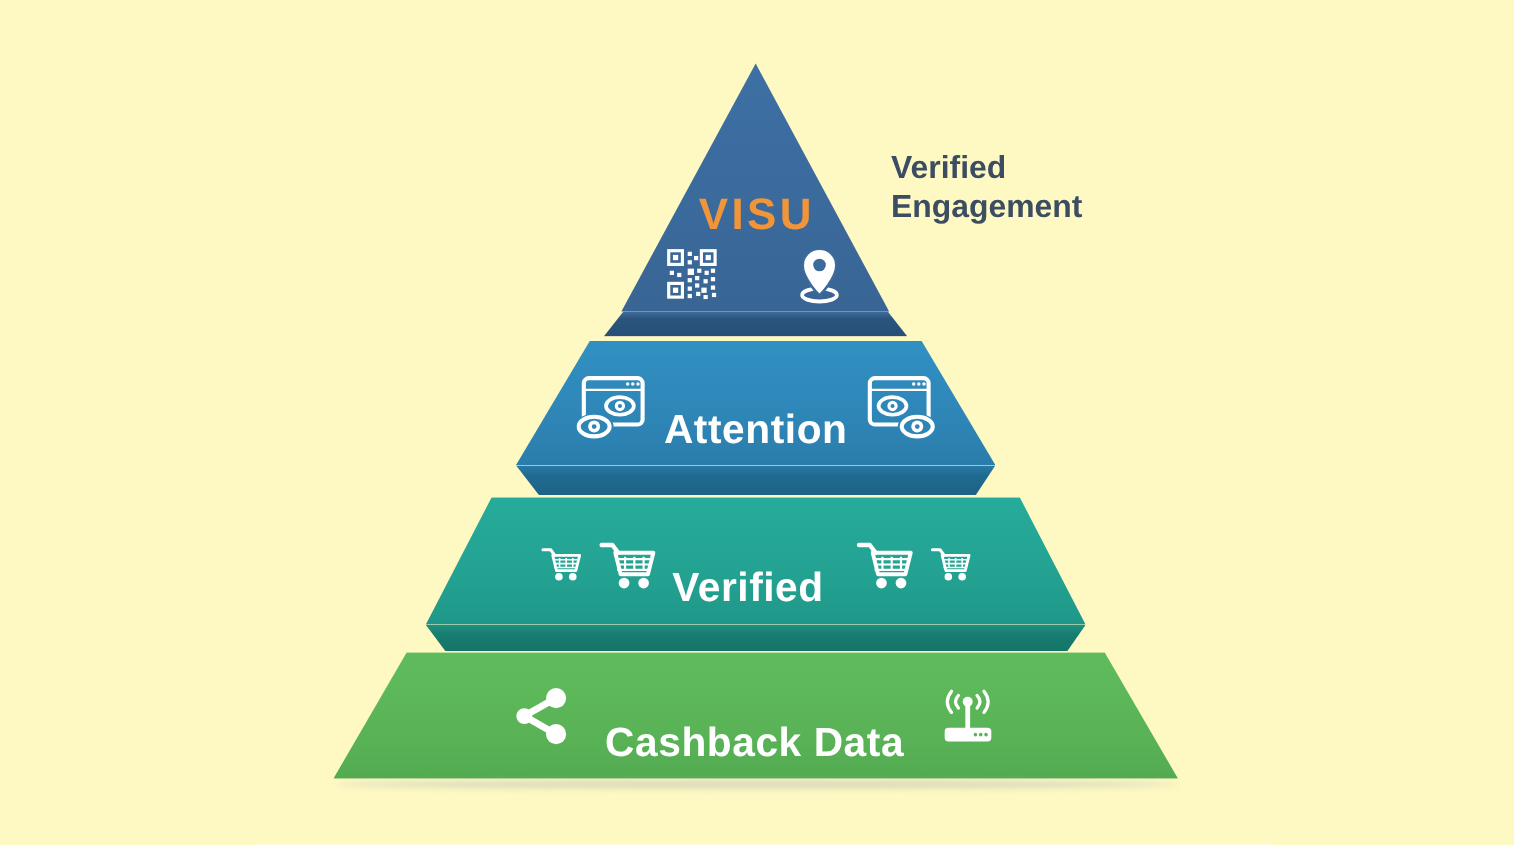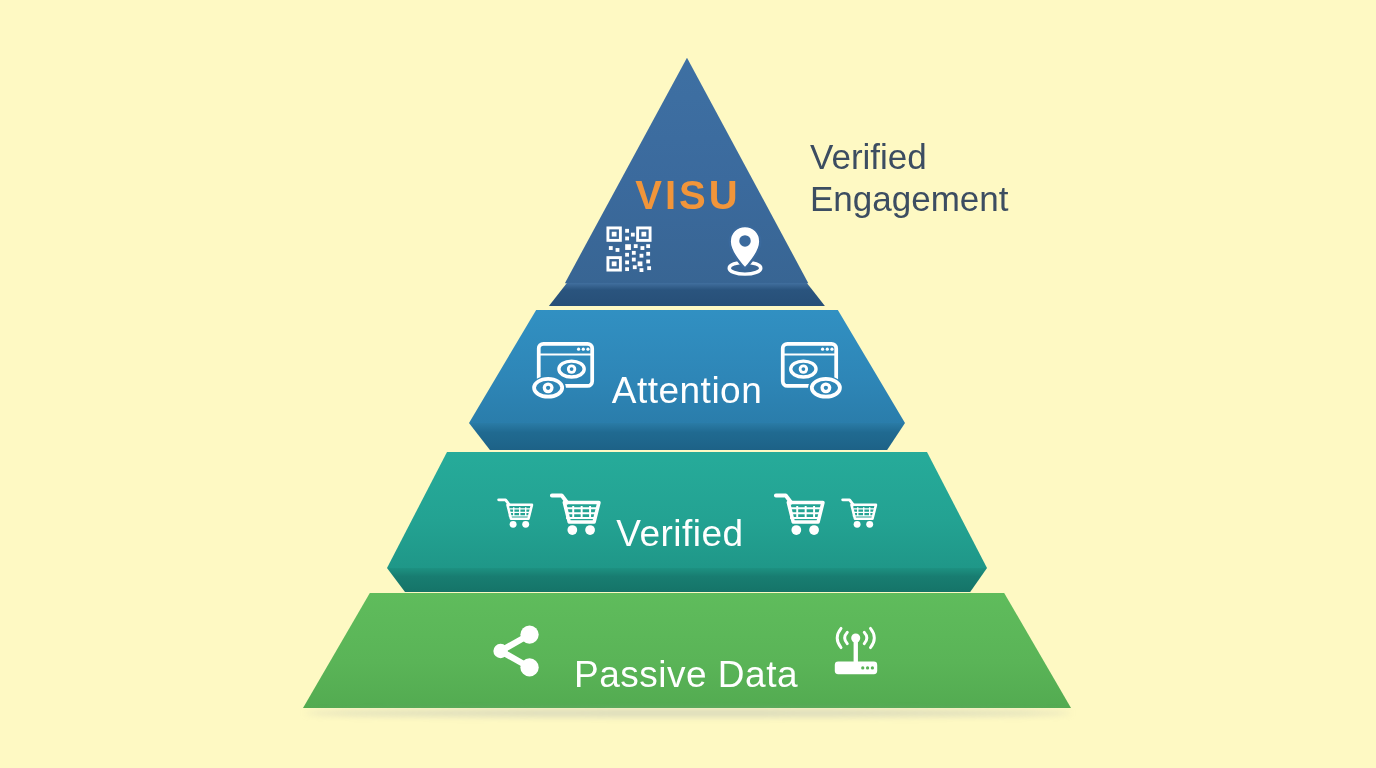--- a/index.html
+++ b/index.html
@@ -22,21 +22,21 @@
   }
   .brand{
     position:absolute;left:50%;top:118px;transform:translateX(-50%);
     color:#f1953a;font-size:40px;font-weight:800;letter-spacing:3px;
   }
   .qr{position:absolute;left:46px;top:171px;width:46px;height:46px;}
   .pin{position:absolute;left:163px;top:168px;width:44px;height:54px;}
   
   .annotation{
     position:absolute;left:810px;top:136px;width:260px;
-    color:#3c4d61;font-size:35px;font-weight:400;line-height:1.2;
+    color:#3c4d61;font-size:29px;font-weight:700;line-height:1.2;
   }
   
   .t2-face{
     left:469px;top:310px;width:436px;height:113px;gap:14px;
     background:linear-gradient(180deg,#3190c2 0%,#2e86b7 60%,#2a7dab 100%);
     clip-path:polygon(15.4% 0, 84.6% 0, 100% 100%, 0 100%);
   }
   .t2-band{
     left:469px;top:423px;width:436px;height:27px;
     background:linear-gradient(180deg,#2a7ba6 0%,#206a91 35%,#1d6287 100%);
@@ -57,21 +57,21 @@
   .t4-face{
     left:303px;top:593px;width:768px;height:115px;gap:30px;
     background:linear-gradient(180deg,#5fbc5c 0%,#5ab457 60%,#53ab51 100%);
     clip-path:polygon(8.7% 0, 91.3% 0, 100% 100%, 0 100%);
   }
   .base-shadow{
     position:absolute;left:305px;top:709px;width:766px;height:8px;
     background:rgba(160,168,175,.38);border-radius:50%;filter:blur(3px);
   }
   .tier-label{
-    color:#fff;font-size:37px;font-weight:400;letter-spacing:.5px;white-space:nowrap;margin-top:48px;
+    color:#fff;font-size:37px;font-weight:700;letter-spacing:.5px;white-space:nowrap;margin-top:48px;
   }
   .icon{flex:0 0 auto;display:block;}
   .nudge{margin-top:6px;}
 </style>
 </head>
 <body>
 
 <div class="stage">
 
   <div class="tier face t1-face">
@@ -181,21 +181,21 @@
   </div>
   <div class="tier t3-band"></div>
 
   <div class="tier face t4-face">
     <svg class="icon" width="54" height="56" viewBox="0 0 56 58">
       <path d="M11 29 L41 12 M11 29 L41 46" stroke="#fff" stroke-width="6.5"></path>
       <circle cx="11" cy="29" r="7.5" fill="#fff"></circle>
       <circle cx="41" cy="12" r="9.5" fill="#fff"></circle>
       <circle cx="41" cy="46" r="9.5" fill="#fff"></circle>
     </svg>
-    <div class="tier-label">Passive Data</div>
+    <div class="tier-label">Cashback Data</div>
     <svg class="icon" width="56" height="54" viewBox="0 0 58 56">
       <rect x="7" y="39" width="44" height="13" rx="3.5" fill="#fff"></rect>
       <circle cx="36" cy="45.5" r="1.7" fill="#5ab457"></circle>
         <circle cx="41" cy="45.5" r="1.7" fill="#5ab457"></circle>
         <circle cx="46" cy="45.5" r="1.7" fill="#5ab457"></circle>
       <rect x="26.5" y="17" width="4.5" height="24" fill="#fff"></rect>
       <circle cx="28.7" cy="14.5" r="4.7" fill="#fff"></circle>
       <path d="M20 8.5 Q14.5 14.5 20 20.5" stroke="#fff" stroke-width="3" fill="none" stroke-linecap="round"></path>
       <path d="M13.5 4.5 Q5.5 14.5 13.5 24.5" stroke="#fff" stroke-width="3" fill="none" stroke-linecap="round"></path>
       <path d="M37.5 8.5 Q43 14.5 37.5 20.5" stroke="#fff" stroke-width="3" fill="none" stroke-linecap="round"></path>

